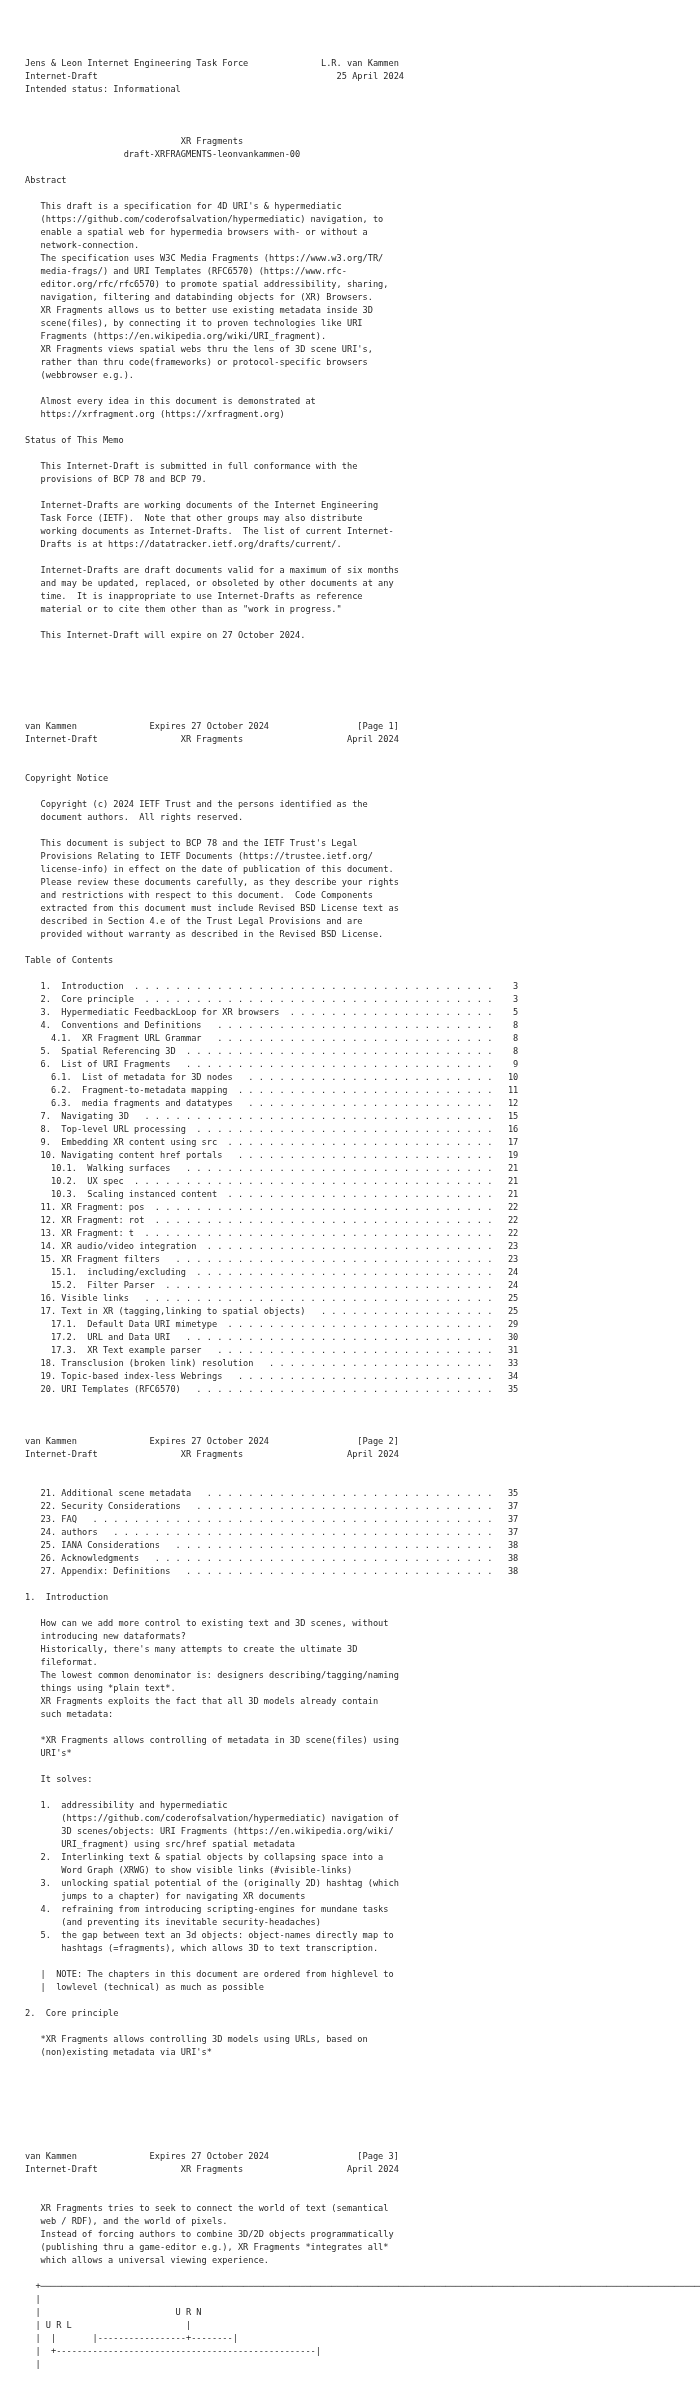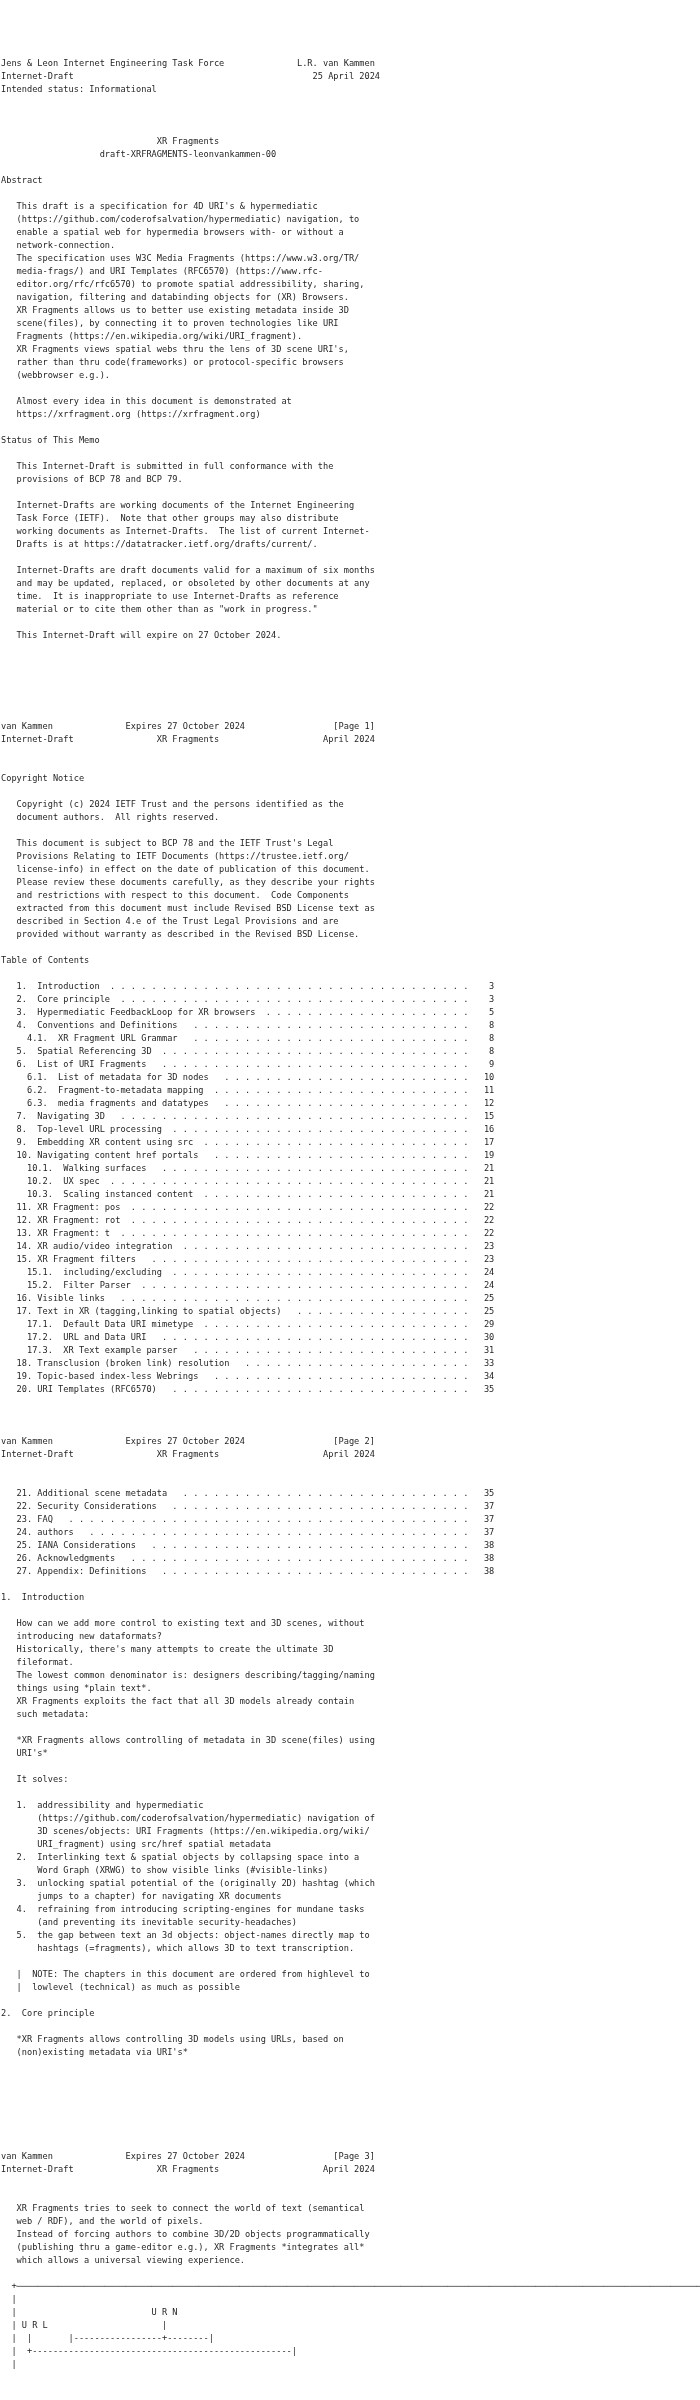--- a/index.html
+++ b/index.html
@@ -15,21 +15,21 @@
   }
   .doc-viewport {
     position: absolute;
     top: 0; left: 0;
     width: 700px;
     height: 2400px;
     overflow: hidden;
     background: #ffffff;
   }
   .doc-pages {
-    padding: 57px 0 0 1px;
+    padding: 57px 0 0 25px;
   }
   pre.rfc-page {
     margin: 0;
     padding: 0;
     font-family: "DejaVu Sans Mono", "Liberation Mono", monospace;
     font-size: 8.65px;
     line-height: 13px;
     color: #1f1f1f;
     white-space: pre;
   }

